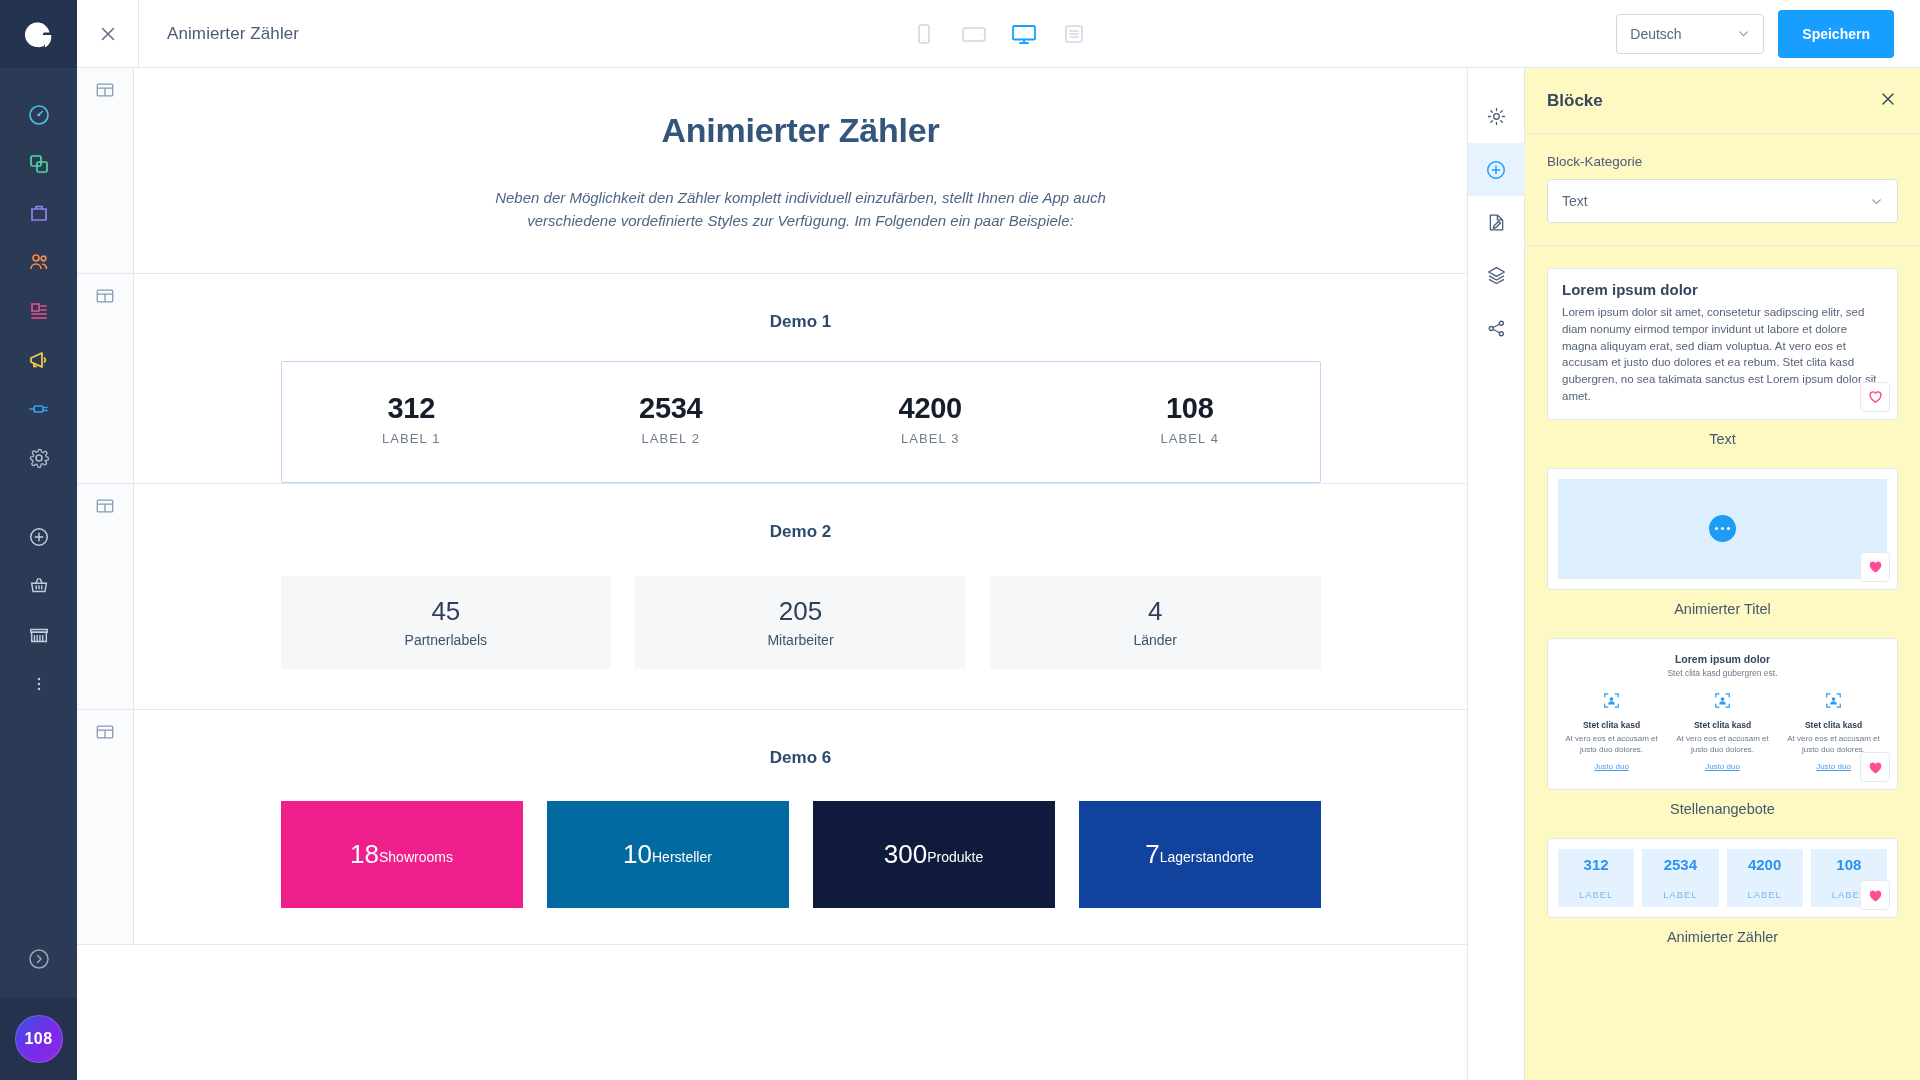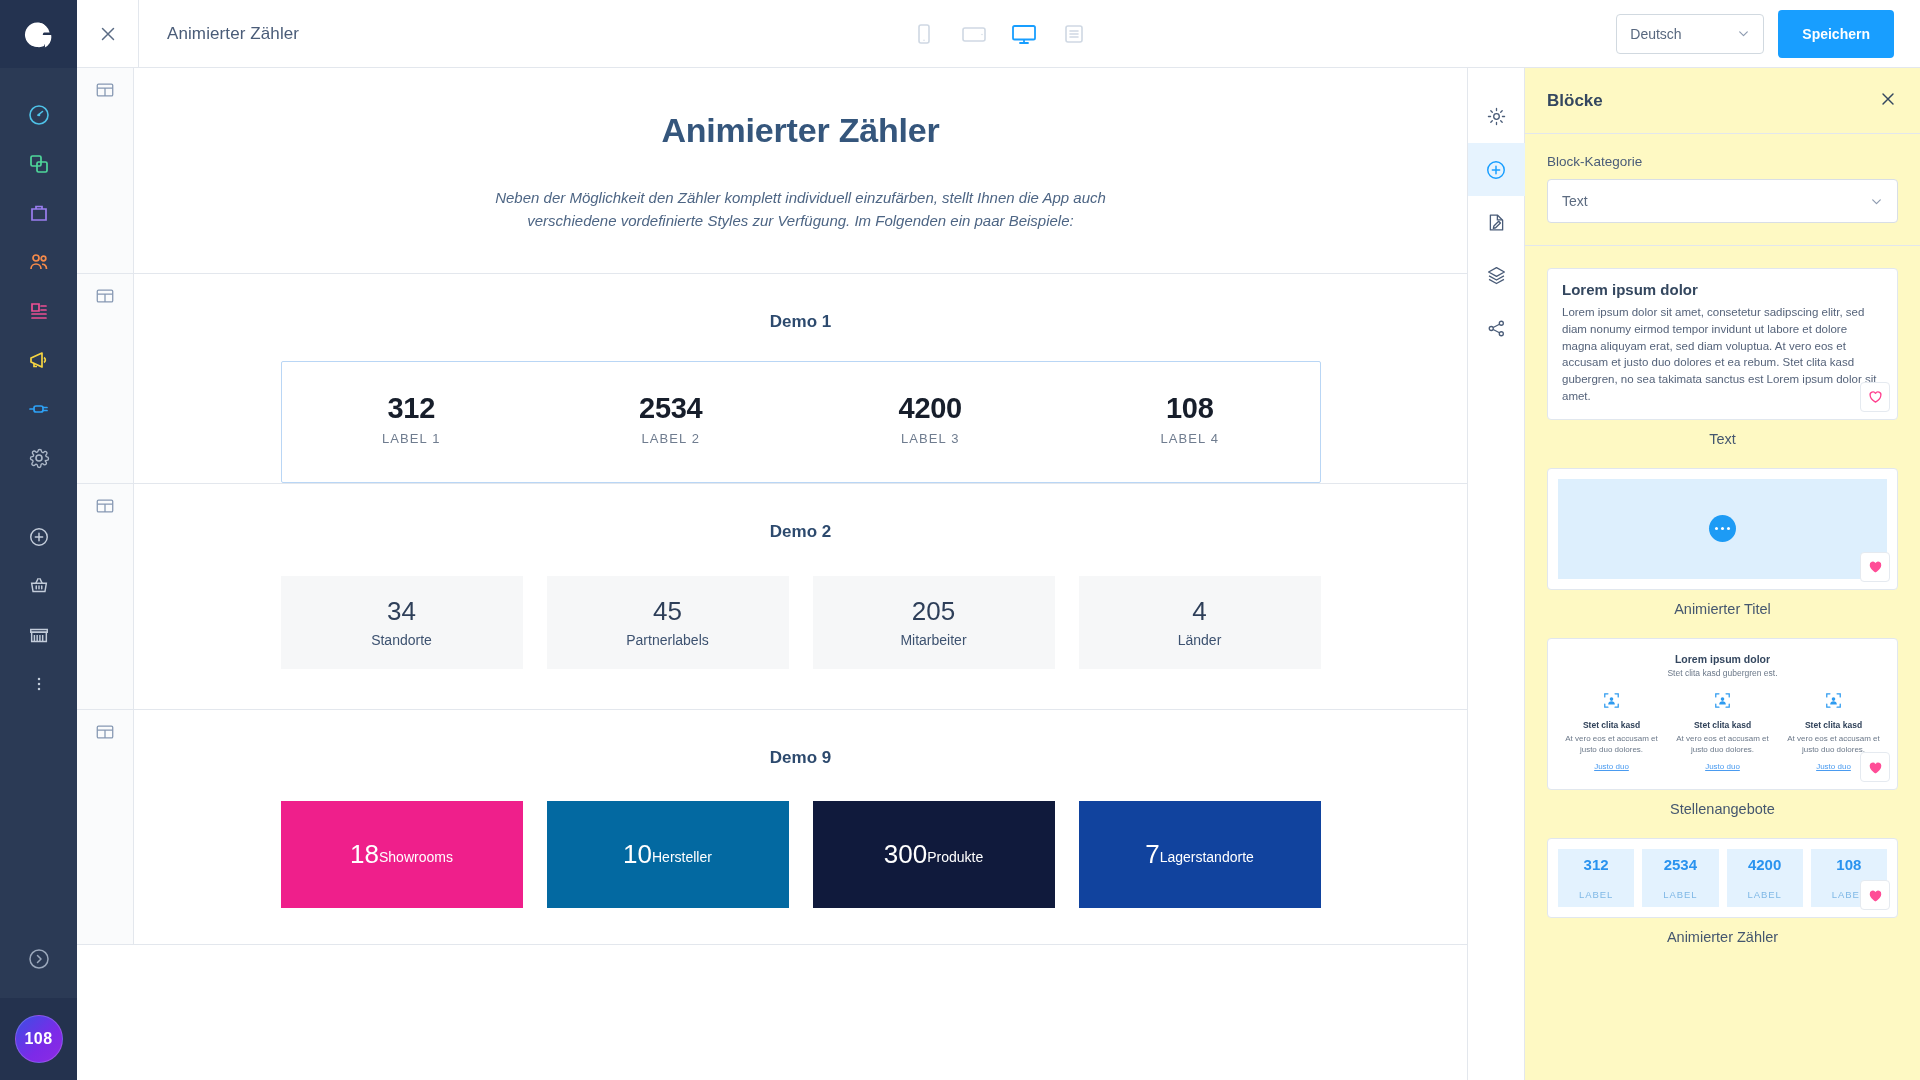--- a/index.html
+++ b/index.html
@@ -412,24 +412,20 @@
             <div class="sec-gutter">
               <svg width="20" height="20" viewBox="0 0 22 22" fill="none" stroke="#8698b2" stroke-width="1.4">
                   <rect x="2.5" y="4.5" width="17" height="13" rx="1.4"></rect>
                   <path d="M2.5 9h17M11 9v8.5"></path>
                 </svg>
             </div>
             <div class="sec-body">
               <div class="demo-title">Demo 2</div>
               <div class="d2-row">
                 <div class="d2-cell">
-                  <div class="d2-num">34</div>
-                  <div class="d2-lbl">Standorte</div>
-                </div>
-                <div class="d2-cell">
                   <div class="d2-num">45</div>
                   <div class="d2-lbl">Partnerlabels</div>
                 </div>
                 <div class="d2-cell">
                   <div class="d2-num">205</div>
                   <div class="d2-lbl">Mitarbeiter</div>
                 </div>
                 <div class="d2-cell">
                   <div class="d2-num">4</div>
                   <div class="d2-lbl">Länder</div>
@@ -439,21 +435,21 @@
           </section>
 
           <section class="section">
             <div class="sec-gutter">
               <svg width="20" height="20" viewBox="0 0 22 22" fill="none" stroke="#8698b2" stroke-width="1.4">
                   <rect x="2.5" y="4.5" width="17" height="13" rx="1.4"></rect>
                   <path d="M2.5 9h17M11 9v8.5"></path>
                 </svg>
             </div>
             <div class="sec-body">
-              <div class="demo-title">Demo 9</div>
+              <div class="demo-title">Demo 6</div>
               <div class="d3-row">
                 <div class="d3-cell" id="d3c0" style="background: rgb(239, 31, 139);">
                   <div class="d3-num">18</div>
                   <div class="d3-lbl">Showrooms</div>
                 </div>
                 <div class="d3-cell" id="d3c1" style="background: #0369a1;">
                   <div class="d3-num">10</div>
                   <div class="d3-lbl">Hersteller</div>
                 </div>
                 <div class="d3-cell" id="d3c2" style="background: rgb(16, 26, 60);">

